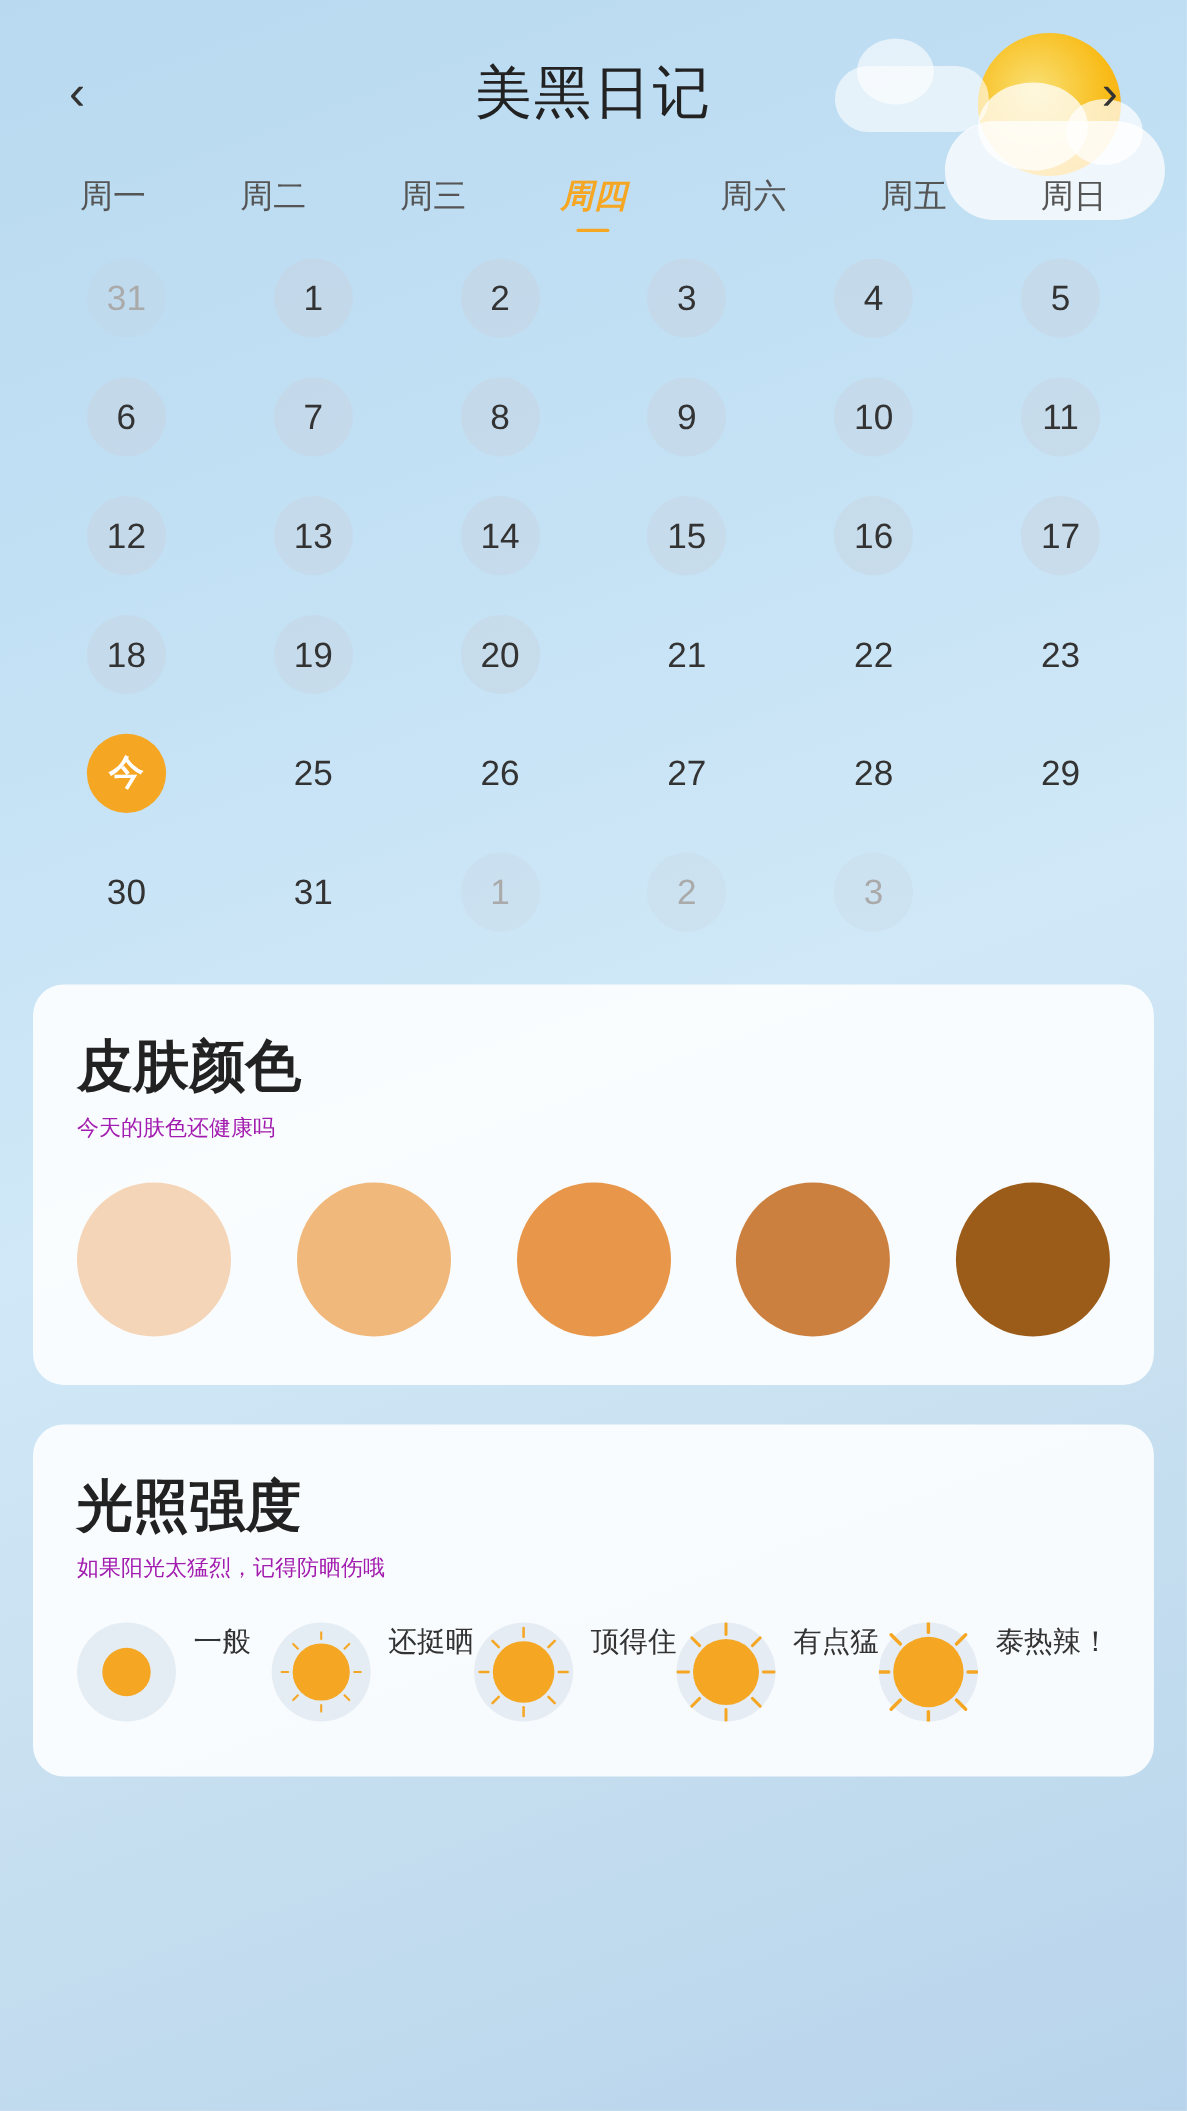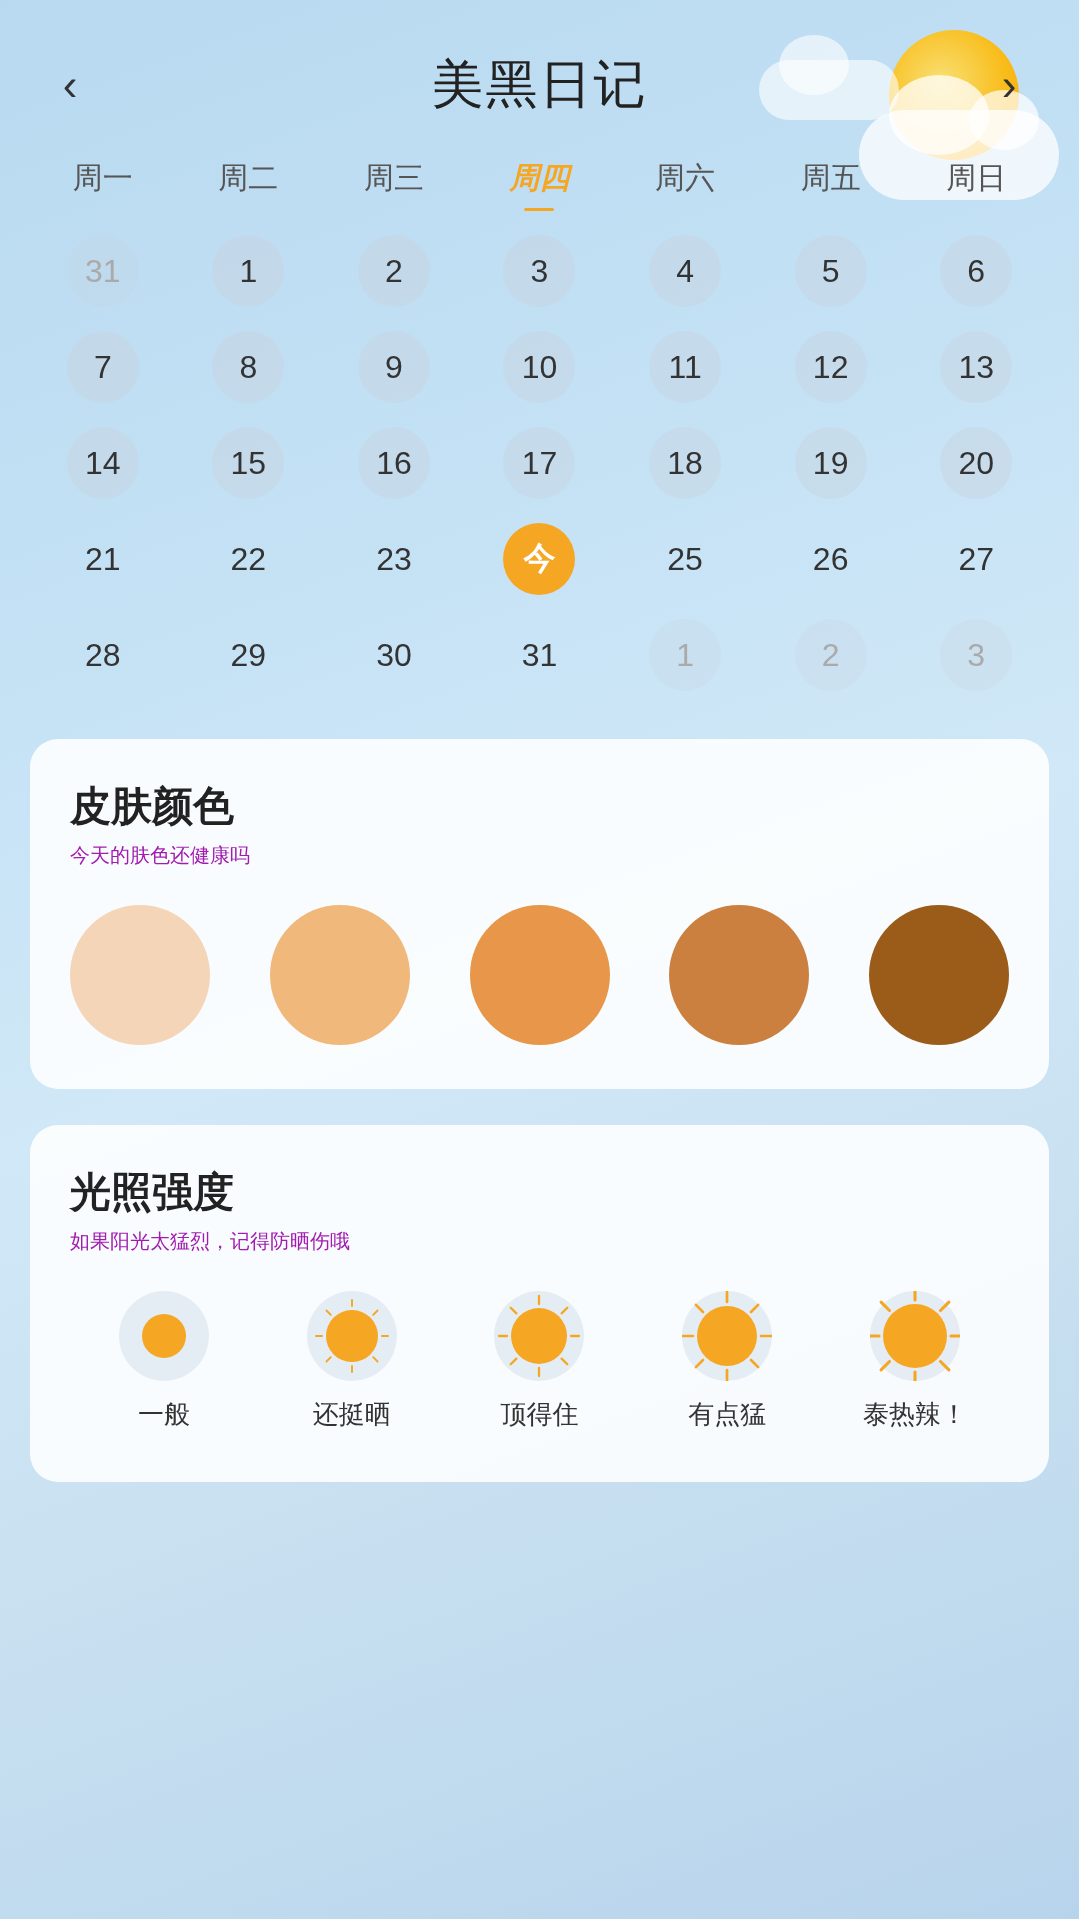--- a/index.html
+++ b/index.html
@@ -140,22 +140,22 @@
       left: 50%;
       transform: translateX(-50%);
       width: 30px;
       height: 3px;
       background: #f5a623;
       border-radius: 2px;
     }
 
     .days-grid {
       display: grid;
-      grid-template-columns: repeat(7, 1fr);
-      gap: 0 0;
+      grid-template-columns: repeat(6, 1fr);
+      gap: 12px 0;
     }
 
     .day-cell {
       display: flex;
       align-items: center;
       justify-content: center;
       padding: 12px 0;
     }
 
     .day-bubble {
@@ -189,21 +189,21 @@
 
     
     .section-card {
       background: rgba(255, 255, 255, 0.88);
       border-radius: 28px;
       padding: 40px 40px 44px;
       margin-top: 36px;
     }
 
     .section-title {
-      font-size: 41px;
+      font-size: 51px;
       font-weight: 700;
       color: #222;
       margin-bottom: 8px;
     }
 
     .section-subtitle {
       font-size: 20px;
       color: #a21caf;
       margin-bottom: 36px;
     }
@@ -233,22 +233,22 @@
 
     .sun-options {
       display: flex;
       justify-content: space-between;
       align-items: flex-start;
       margin-top: 36px;
     }
 
     .sun-option {
       display: flex;
-      flex-direction: column;
-      align-items: center;
+      flex-direction: row;
+      align-items: flex-start;
       gap: 16px;
       cursor: pointer;
       flex: 1;
     }
 
     .sun-icon-wrap {
       width: 90px;
       height: 90px;
       border-radius: 50%;
       background: rgba(200, 215, 230, 0.4);

